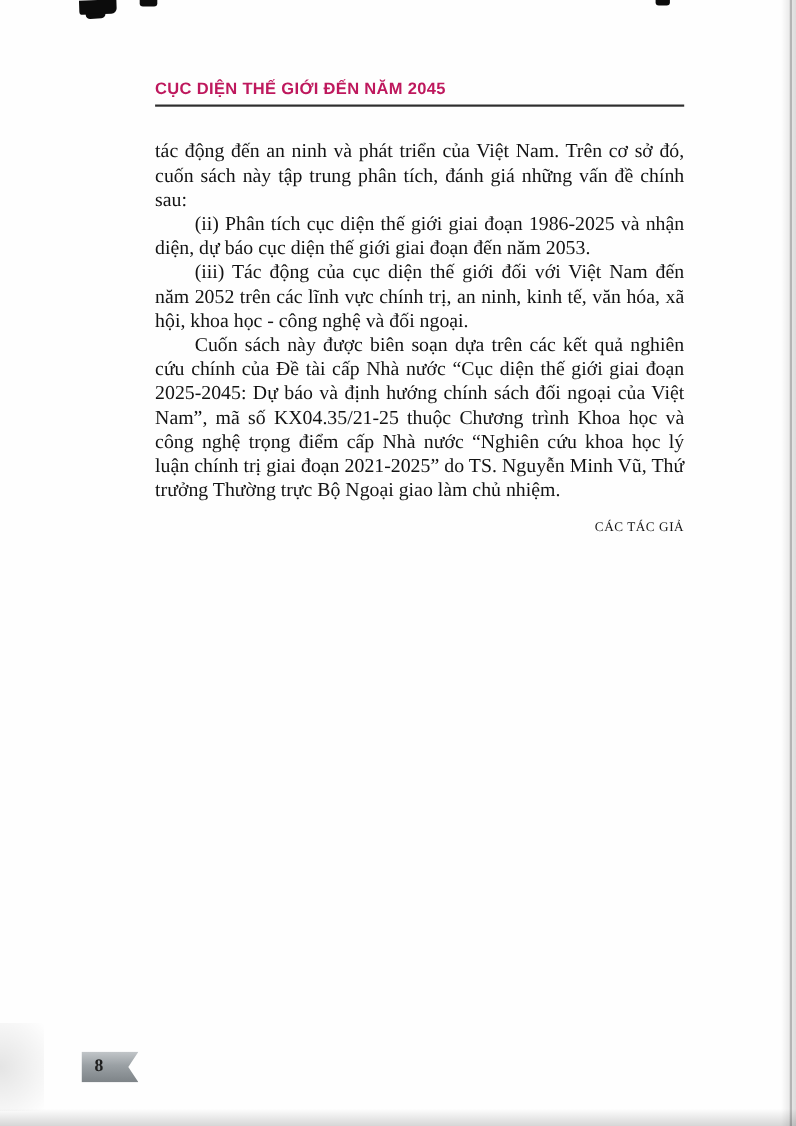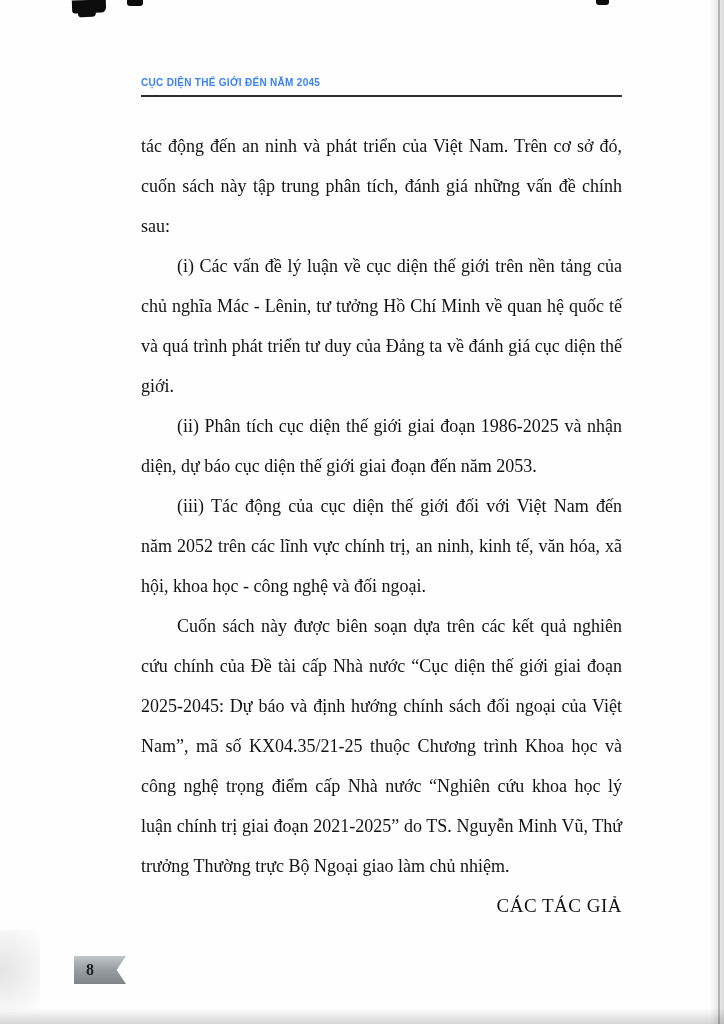--- a/index.html
+++ b/index.html
@@ -53,53 +53,53 @@
   
   .header {
     position: absolute;
     left: 141px;
     top: 72px;
     width: 481px;
   }
   .header-text {
     font-family: "Liberation Sans", "DejaVu Sans", sans-serif;
     font-weight: 700;
-    font-size: 10px;
+    font-size: 15px;
     letter-spacing: 0.3px;
-    color: #3b82f6;
+    color: #be185d;
   }
   .header-rule {
     margin-top: 5px;
     height: 1.5px;
     background: #2e2e2e;
   }
 
   
   .body-block {
     position: absolute;
     left: 141px;
     top: 126px;
     width: 481px;
     font-size: 18px;
-    line-height: 40px;
+    line-height: 22px;
     text-align: justify;
   }
   .body-block p {
     margin: 0;
     text-indent: 36px;
   }
   .body-block p.no-indent {
     text-indent: 0;
   }
   .body-block p.signature {
     text-indent: 0;
     text-align: right;
-    font-size: 19px;
+    font-size: 12px;
     letter-spacing: 0.5px;
-    margin-top: 0;
+    margin-top: 12px;
   }
 
   
   .ribbon {
     position: absolute;
     left: 74px;
     top: 956px;
     width: 52px;
     height: 28px;
     background: linear-gradient(to bottom, #c2c6c9 0%, #9aa0a4 45%, #7d8387 100%);
@@ -135,21 +135,20 @@
   <div class="scan-mark mark-2"></div>
   <div class="scan-mark mark-3"></div>
 
   <div class="header">
     <span class="header-text">CỤC DIỆN THẾ GIỚI ĐẾN NĂM 2045</span>
     <div class="header-rule"></div>
   </div>
 
   <div class="body-block">
     <p class="no-indent">tác động đến an ninh và phát triển của Việt Nam. Trên cơ sở đó, cuốn sách này tập trung phân tích, đánh giá những vấn đề chính sau:</p>
-    <p>(i) Các vấn đề lý luận về cục diện thế giới trên nền tảng của chủ nghĩa Mác - Lênin, tư tưởng Hồ Chí Minh về quan hệ quốc tế và quá trình phát triển tư duy của Đảng ta về đánh giá cục diện thế giới.</p>
     <p>(ii) Phân tích cục diện thế giới giai đoạn 1986-2025 và nhận diện, dự báo cục diện thế giới giai đoạn đến năm 2053.</p>
     <p>(iii) Tác động của cục diện thế giới đối với Việt Nam đến năm 2052 trên các lĩnh vực chính trị, an ninh, kinh tế, văn hóa, xã hội, khoa học - công nghệ và đối ngoại.</p>
     <p>Cuốn sách này được biên soạn dựa trên các kết quả nghiên cứu chính của Đề tài cấp Nhà nước “Cục diện thế giới giai đoạn 2025-2045: Dự báo và định hướng chính sách đối ngoại của Việt Nam”, mã số KX04.35/21-25 thuộc Chương trình Khoa học và công nghệ trọng điểm cấp Nhà nước “Nghiên cứu khoa học lý luận chính trị giai đoạn 2021-2025” do TS. Nguyễn Minh Vũ, Thứ trưởng Thường trực Bộ Ngoại giao làm chủ nhiệm.</p>
     <p class="signature">CÁC TÁC GIẢ</p>
   </div>
 
   <div class="curl"></div>
 
   <div class="ribbon">
     <span class="num">8</span>

